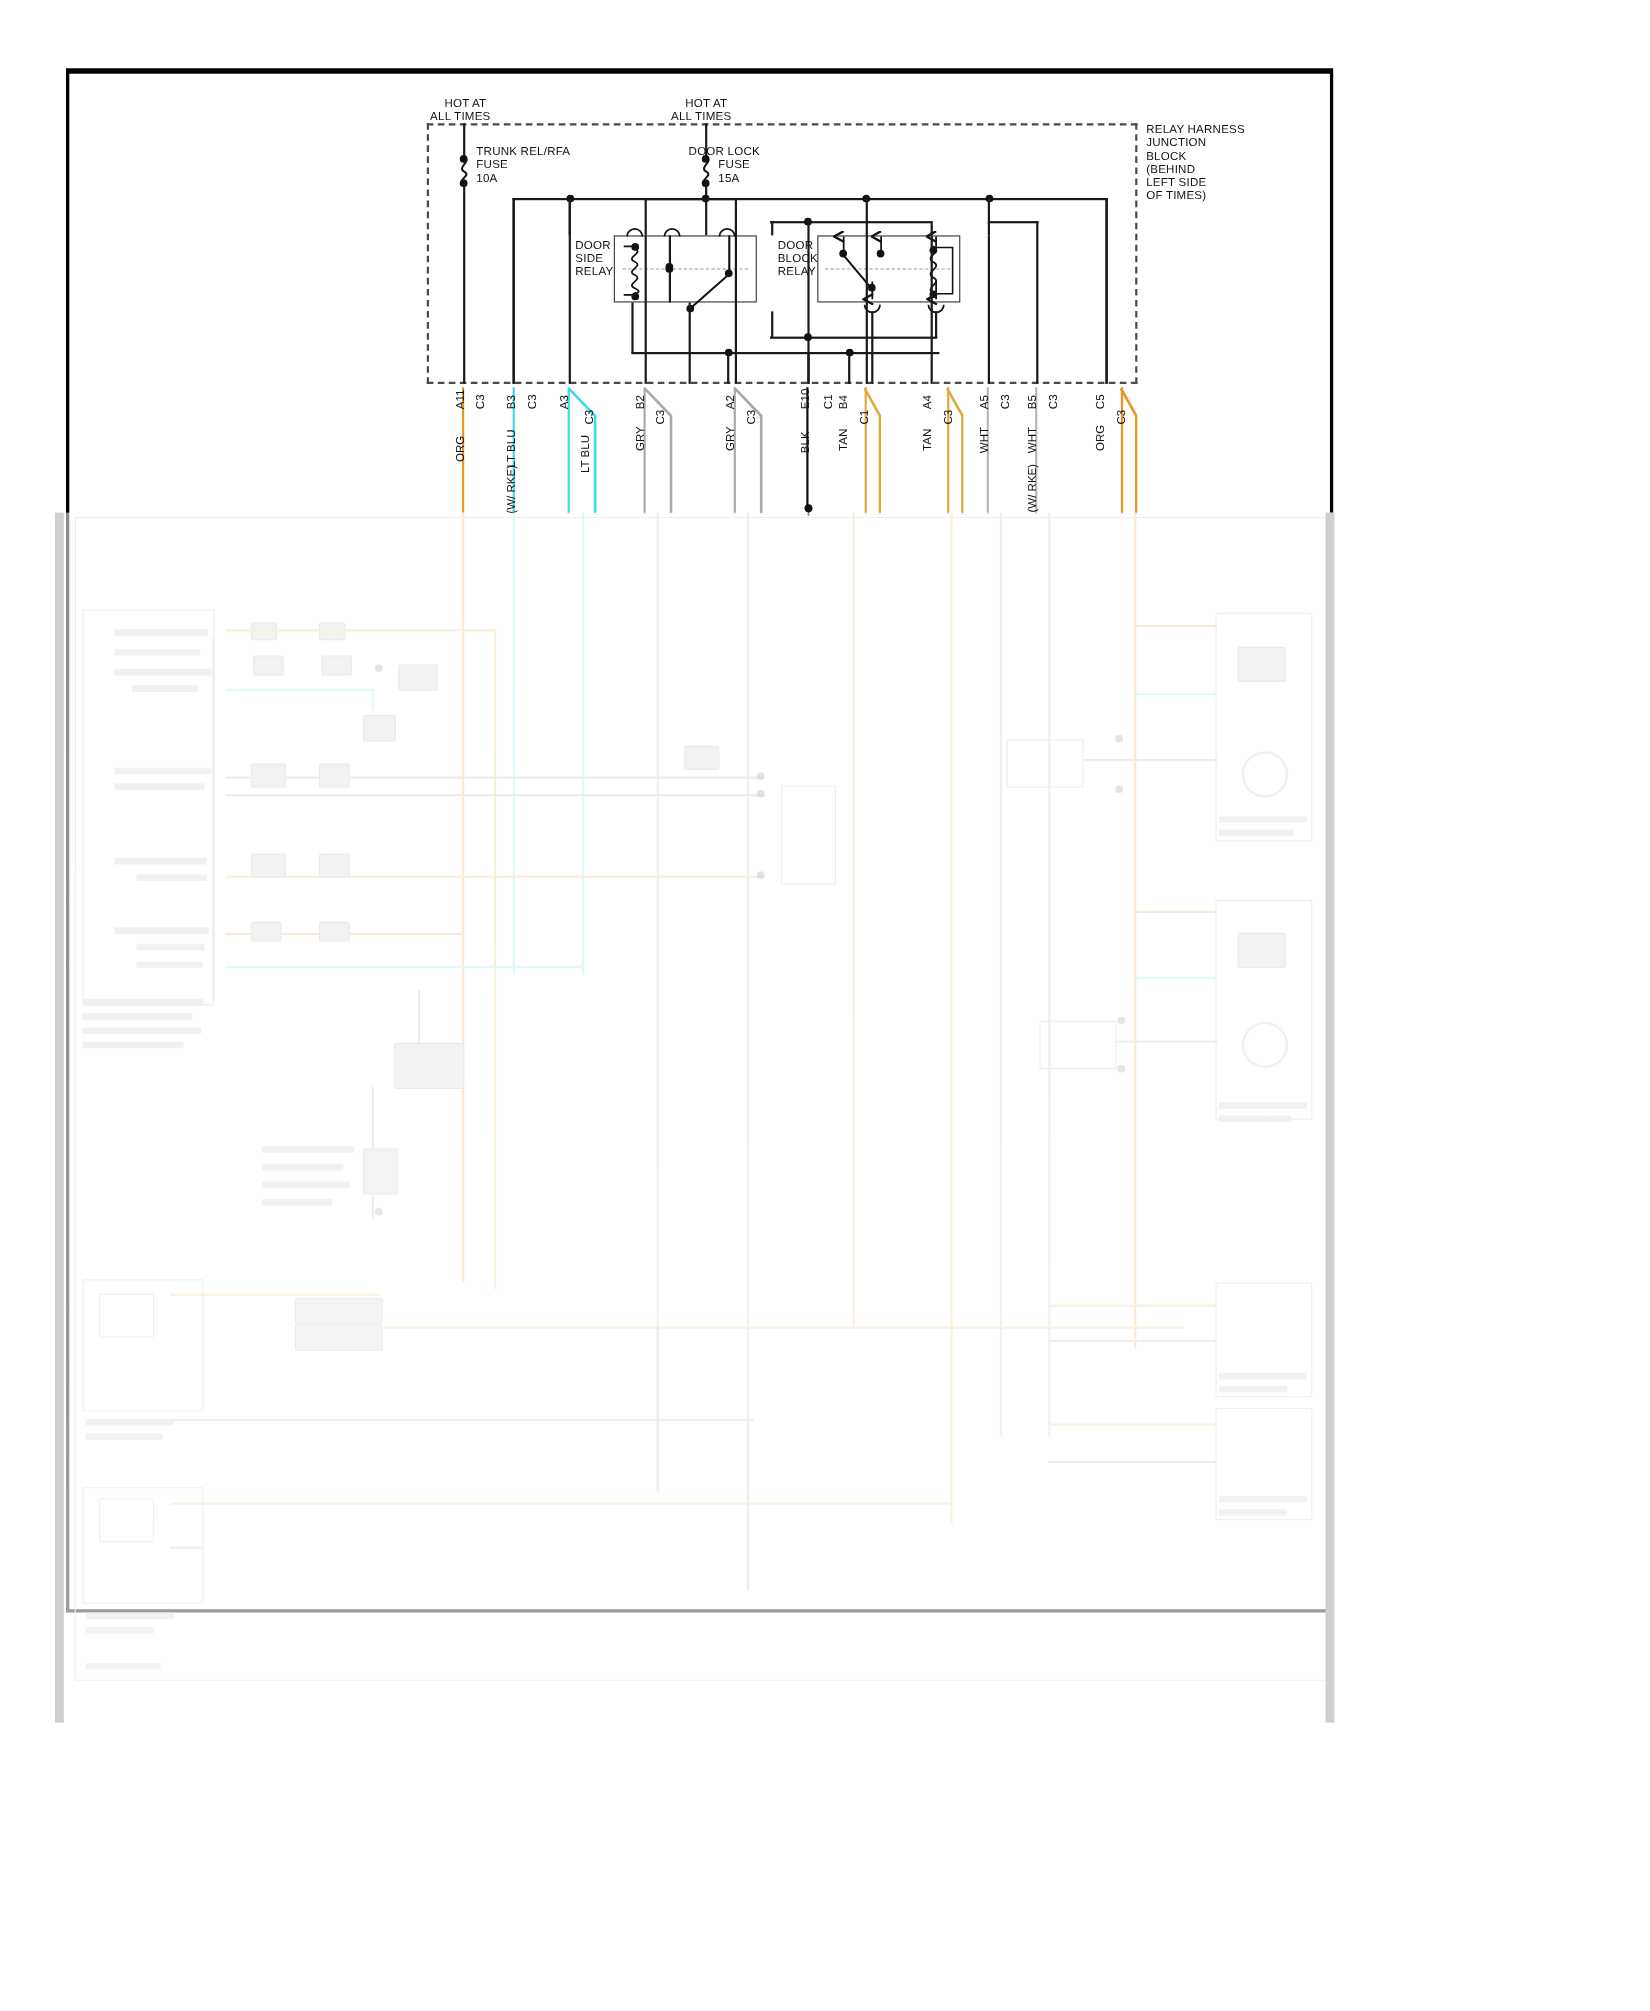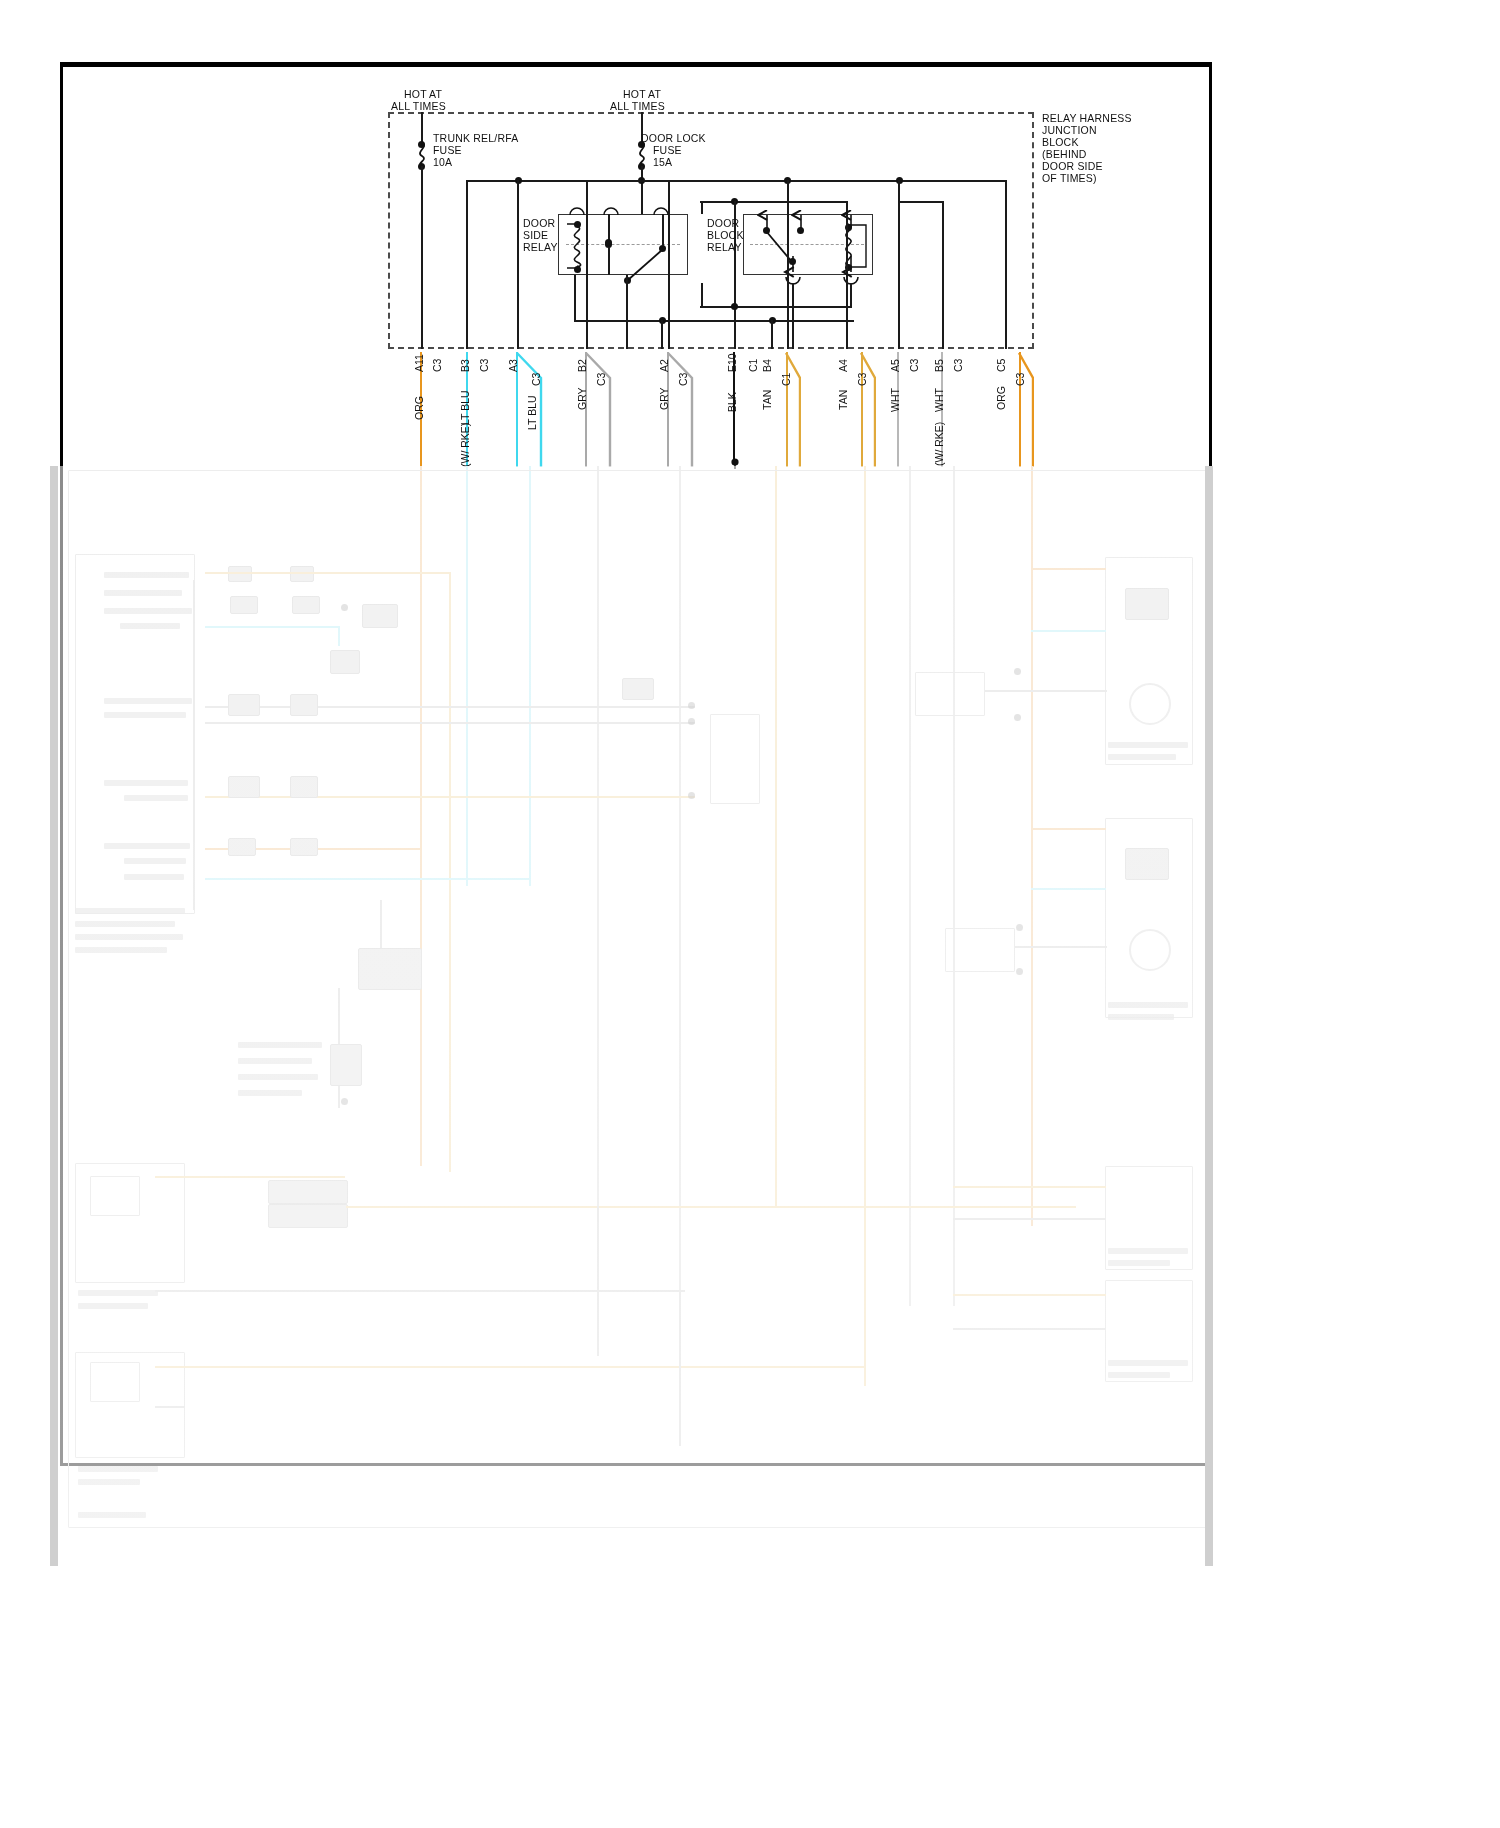--- a/index.html
+++ b/index.html
@@ -84,21 +84,21 @@
   <div class="vline" style="left:421px;top:166px;height:183px;"></div>
 
   <div class="lbl" style="left:623px;top:88px;">HOT AT</div>
   <div class="lbl" style="left:610px;top:100px;">ALL TIMES</div>
   <div class="vline" style="left:641px;top:112px;height:32px;"></div>
   <div class="dot" style="left:638px;top:141px;"></div>
   <svg class="fuse-sq" style="left:632px;top:142px;" width="20" height="26" viewBox="0 0 20 26">
     <path d="M10 1 C17 5, 3 10, 10 14 C17 18, 3 21, 10 25" stroke="#111" stroke-width="1.8" fill="none"></path>
   </svg>
   <div class="dot" style="left:638px;top:163px;"></div>
-  <div class="lbl" style="left:641px;top:132px;">DOOR LOCK</div>
+  <div class="lbl" style="left:626px;top:132px;">DOOR LOCK</div>
   <div class="lbl" style="left:653px;top:144px;">FUSE</div>
   <div class="lbl" style="left:653px;top:156px;">15A</div>
   <div class="vline" style="left:641px;top:166px;height:48px;"></div>
 
   <div class="hline" style="left:466px;top:180px;width:540px;"></div>
   <div class="dot" style="left:515px;top:177px;"></div>
   <div class="dot" style="left:638px;top:177px;"></div>
   <div class="dot" style="left:784px;top:177px;"></div>
   <div class="dot" style="left:896px;top:177px;"></div>
 
@@ -208,21 +208,21 @@
   <div class="hline" style="left:586px;top:180px;width:84px;"></div>
   <div class="vline" style="left:734px;top:320px;height:29px;"></div>
   <div class="vline" style="left:787px;top:202px;height:147px;"></div>
   <div class="vline" style="left:846px;top:214px;height:135px;"></div>
   <div class="vline" style="left:898px;top:214px;height:135px;"></div>
 
   <div class="lbl" style="left:1042px;top:112px;">RELAY HARNESS</div>
   <div class="lbl" style="left:1042px;top:124px;">JUNCTION</div>
   <div class="lbl" style="left:1042px;top:136px;">BLOCK</div>
   <div class="lbl" style="left:1042px;top:148px;">(BEHIND</div>
-  <div class="lbl" style="left:1042px;top:160px;">DOOR SIDE</div>
+  <div class="lbl" style="left:1042px;top:160px;">LEFT SIDE</div>
   <div class="lbl" style="left:1042px;top:172px;">OF TIMES)</div>
 
   <div class="cw org" style="left:420px;top:352px;height:115px;"></div>
   <div class="vlbl" style="left:414px;top:372px;">A11</div>
   <div class="vlbl" style="left:414px;top:420px;">ORG</div>
   <div class="vlbl" style="left:432px;top:372px;">C3</div>
 
   <div class="cw ltblu" style="left:466px;top:352px;height:115px;"></div>
   <div class="vlbl" style="left:460px;top:372px;">B3</div>
   <div class="vlbl" style="left:460px;top:425px;">LT BLU</div>

